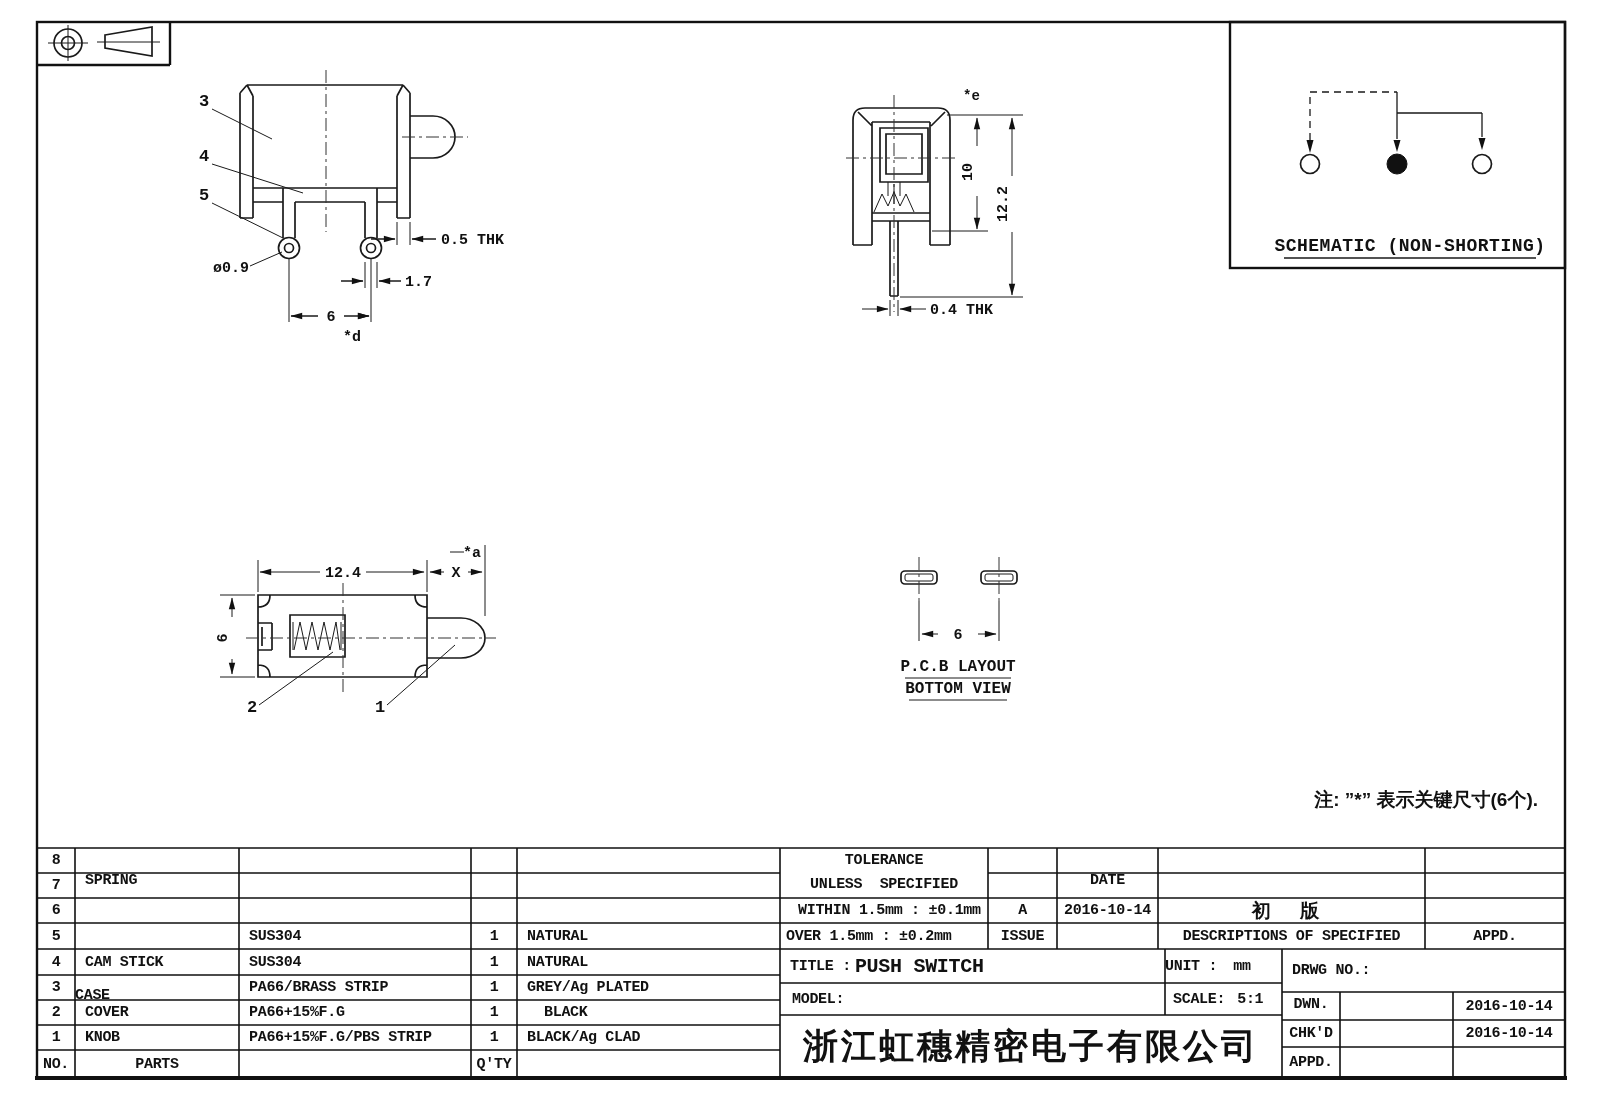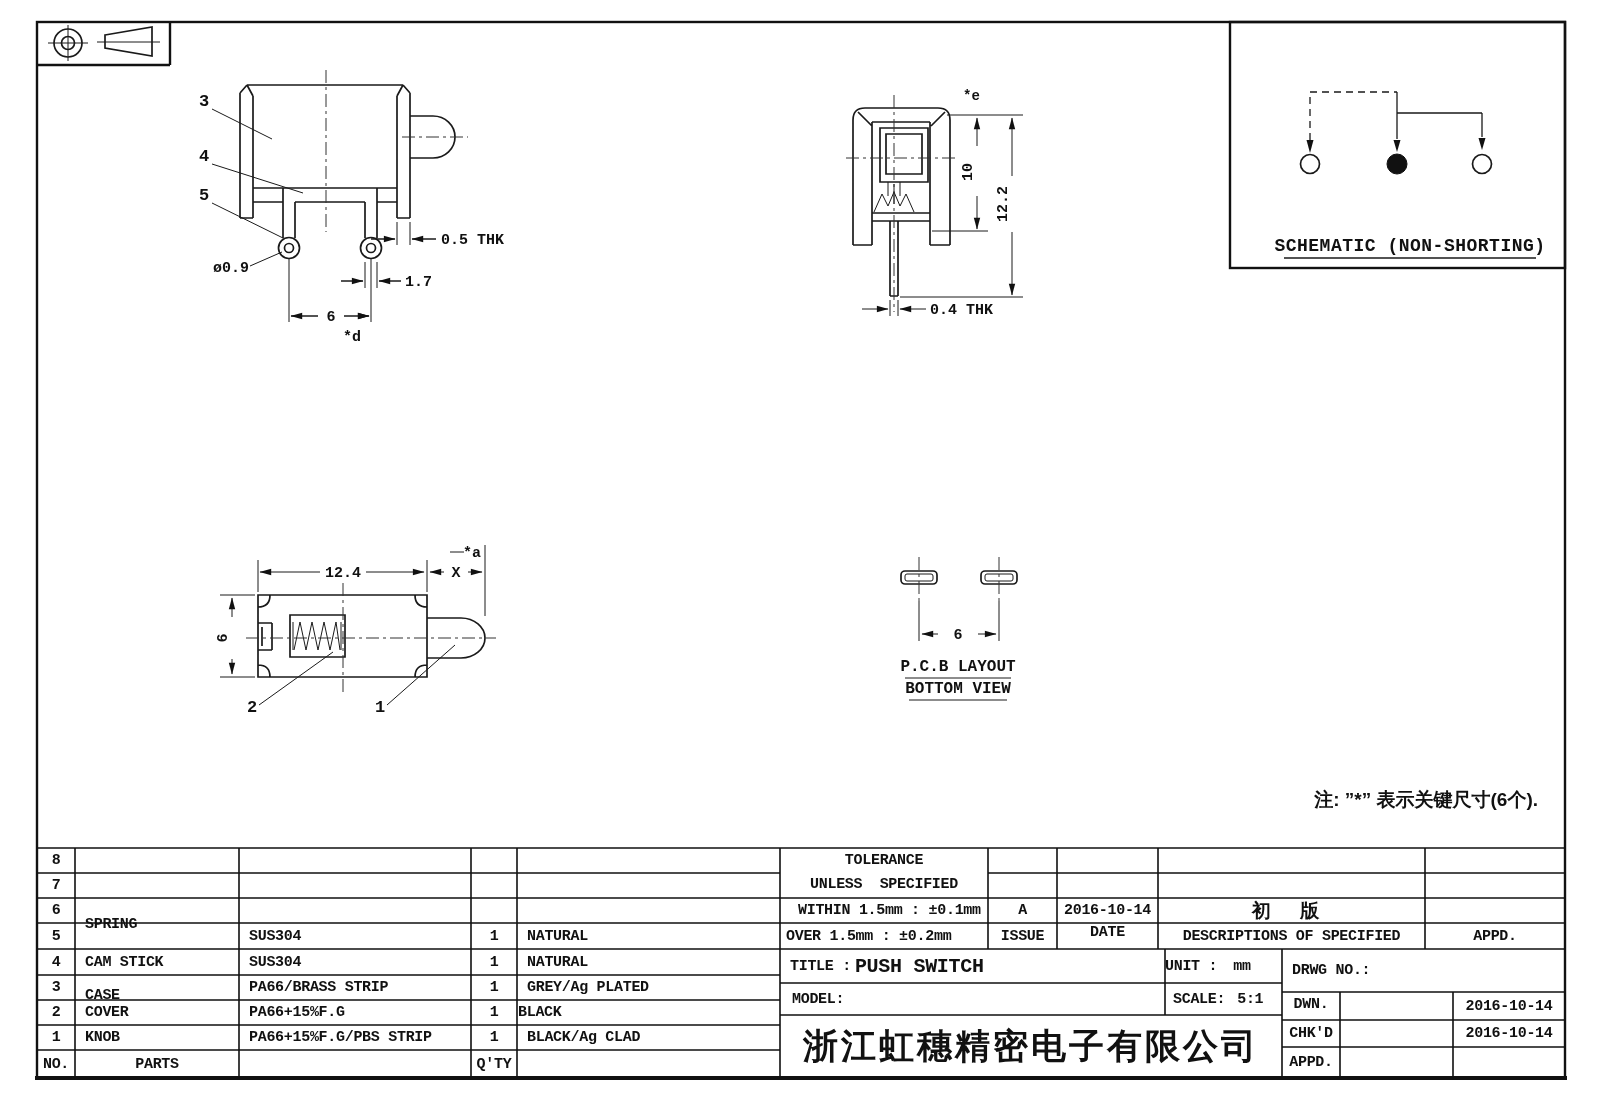--- a/index.html
+++ b/index.html
@@ -180,42 +180,42 @@
       M988,848 V949  M1057,848 V949 M1158,848 V949 M1425,848 V949
       M1165,949 V1015 M1282,949 V1078 M1340,992 V1078 M1453,992 V1078"></path>
   </g>
 </svg>
 
 <div class="cell" style="left:37px;top:848px;width:38px;height:25px">8</div>
 <div class="cell" style="left:37px;top:873px;width:38px;height:25px">7</div>
 <div class="cell" style="left:37px;top:898px;width:38px;height:25px">6</div>
 
 <div class="cell" style="left:37px;top:923px;width:38px;height:26px">5</div>
-<div class="cell l" style="left:75px;top:916px;width:164px;height:16px">SPRING</div>
+<div class="cell l" style="left:75px;top:872px;width:164px;height:16px">SPRING</div>
 <div class="cell l" style="left:239px;top:923px;width:232px;height:26px">SUS304</div>
 <div class="cell" style="left:471px;top:923px;width:46px;height:26px">1</div>
 <div class="cell l" style="left:517px;top:923px;width:263px;height:26px">NATURAL</div>
 
 <div class="cell" style="left:37px;top:949px;width:38px;height:26px">4</div>
 <div class="cell l" style="left:75px;top:949px;width:164px;height:26px">CAM STICK</div>
 <div class="cell l" style="left:239px;top:949px;width:232px;height:26px">SUS304</div>
 <div class="cell" style="left:471px;top:949px;width:46px;height:26px">1</div>
 <div class="cell l" style="left:517px;top:949px;width:263px;height:26px">NATURAL</div>
 
 <div class="cell" style="left:37px;top:975px;width:38px;height:25px">3</div>
-<div class="cell l" style="left:75px;top:975px;width:164px;height:41px">CASE</div>
+<div class="cell l" style="left:65px;top:975px;width:164px;height:41px">CASE</div>
 <div class="cell l" style="left:239px;top:975px;width:232px;height:25px">PA66/BRASS STRIP</div>
 <div class="cell" style="left:471px;top:975px;width:46px;height:25px">1</div>
 <div class="cell l" style="left:517px;top:975px;width:263px;height:25px">GREY/Ag PLATED</div>
 
 <div class="cell" style="left:37px;top:1000px;width:38px;height:25px">2</div>
 <div class="cell l" style="left:75px;top:1000px;width:164px;height:25px">COVER</div>
 <div class="cell l" style="left:239px;top:1000px;width:232px;height:25px">PA66+15%F.G</div>
 <div class="cell" style="left:471px;top:1000px;width:46px;height:25px">1</div>
-<div class="cell l" style="left:508px;top:1000px;width:263px;height:25px">BLACK</div>
+<div class="cell l" style="left:534px;top:1000px;width:263px;height:25px">BLACK</div>
 
 <div class="cell" style="left:37px;top:1025px;width:38px;height:25px">1</div>
 <div class="cell l" style="left:75px;top:1025px;width:164px;height:25px">KNOB</div>
 <div class="cell l" style="left:239px;top:1025px;width:232px;height:25px">PA66+15%F.G/PBS STRIP</div>
 <div class="cell" style="left:471px;top:1025px;width:46px;height:25px">1</div>
 <div class="cell l" style="left:517px;top:1025px;width:263px;height:25px">BLACK/Ag CLAD</div>
 
 <div class="cell" style="left:37px;top:1050px;width:38px;height:28px">NO.</div>
 <div class="cell" style="left:75px;top:1050px;width:164px;height:28px">PARTS</div>
 <div class="cell" style="left:239px;top:1098px;width:232px;height:28px">MATERIALS</div>
@@ -223,21 +223,21 @@
 
 <div class="cell" style="left:780px;top:848px;width:208px;height:50px;flex-direction:column;justify-content:center;line-height:24px">
   <div>TOLERANCE</div>
   <div>UNLESS  SPECIFIED</div>
 </div>
 <div class="cell l" style="left:780px;top:898px;width:208px;height:25px;padding-left:18px">WITHIN 1.5mm : ±0.1mm</div>
 <div class="cell l" style="left:780px;top:923px;width:208px;height:26px;padding-left:6px">OVER 1.5mm : ±0.2mm</div>
 <div class="cell" style="left:988px;top:898px;width:69px;height:25px">A</div>
 <div class="cell" style="left:1057px;top:898px;width:101px;height:25px">2016-10-14</div>
 <div class="cell" style="left:988px;top:923px;width:69px;height:26px">ISSUE</div>
-<div class="cell" style="left:1057px;top:923px;width:101px;height:18px">DATE</div>
+<div class="cell" style="left:1057px;top:871px;width:101px;height:18px">DATE</div>
 <div class="cell cjk" style="left:1158px;top:898px;width:267px;height:25px;font-size:19px;letter-spacing:12px">初 版</div>
 <div class="cell" style="left:1158px;top:923px;width:267px;height:26px">DESCRIPTIONS OF SPECIFIED</div>
 <div class="cell" style="left:1425px;top:923px;width:140px;height:26px">APPD.</div>
 
 <div class="cell l" style="left:780px;top:949px;width:385px;height:34px;">
   <span>TITLE :</span>
   <span style="font-size:20px;margin-left:4px">PUSH SWITCH</span>
 </div>
 <div class="cell l" style="left:1165px;top:949px;width:117px;height:34px;padding-left:0">
   <span>UNIT :</span>

